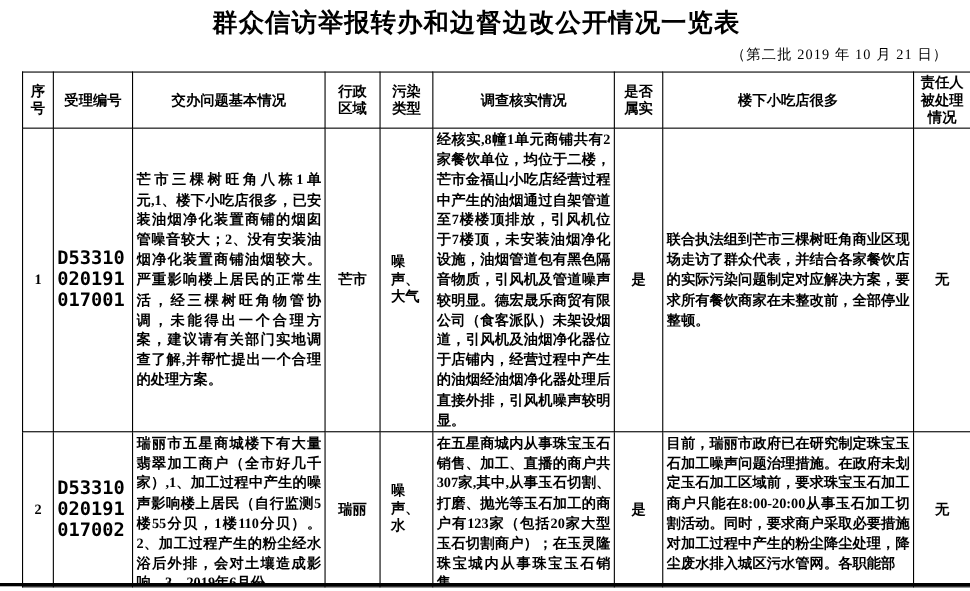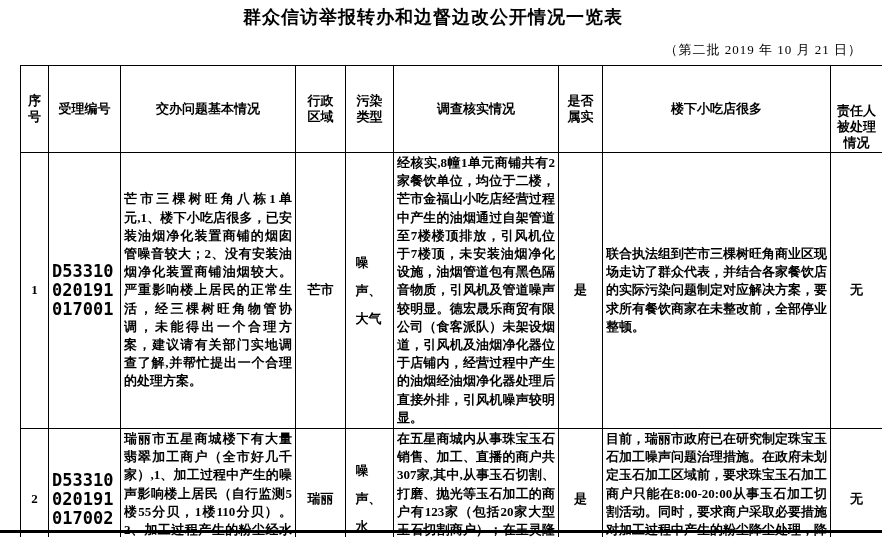--- a/index.html
+++ b/index.html
@@ -1,21 +1,21 @@
 <!DOCTYPE html>
 <html><head>
 <meta charset="utf-8">
 <style>
   * { margin:0; padding:0; box-sizing:border-box; }
   html,body { width:882px; height:537px; overflow:hidden; background:#ffffff; }
   body { position:relative; font-family:"Liberation Serif", serif; color:#000; }
 
   .title {
     position:absolute; top:5px; left:0; width:866px;
-    text-align:center; font-size:18px; font-weight:bold;
+    text-align:center; font-size:23px; font-weight:bold;
     letter-spacing:1px;
   }
   .subtitle {
     position:absolute; top:41px; right:20px;
     font-size:13px; letter-spacing:1px;
   }
 
   table.report {
     position:absolute; left:20px; top:65px; width:862px;
     border-collapse:collapse; table-layout:fixed;
@@ -44,24 +44,24 @@
     font-size:17px; line-height:19px;
     word-break:break-all; text-align:left;
   }
   .clip   { overflow:hidden; line-break:strict; }
   .clip.r1 { max-height:274px; }
   .clip.r2 { max-height:136px; }
 
   
   .hw1 { display:inline-block; width:15px; text-align:center; vertical-align:middle; }
   .hw2 { display:inline-block; width:28px; text-align:center; vertical-align:middle; }
-  .hw3 { display:inline-block; width:42px; vertical-align:middle;margin-top:36px; }
+  .hw3 { display:inline-block; width:42px; vertical-align:middle; }
 
   
-  .pw { display:inline-block; width:28px; text-align:left; line-height:28px; line-break:strict; }
+  .pw { display:inline-block; width:28px; text-align:left; line-height:16px; line-break:strict; }
 
   .bottom-bar {
     position:absolute; left:0; top:530px; width:882px; height:3px;
     background:#000;
   }
 </style>
 </head>
 <body>
 
 <div class="page">

